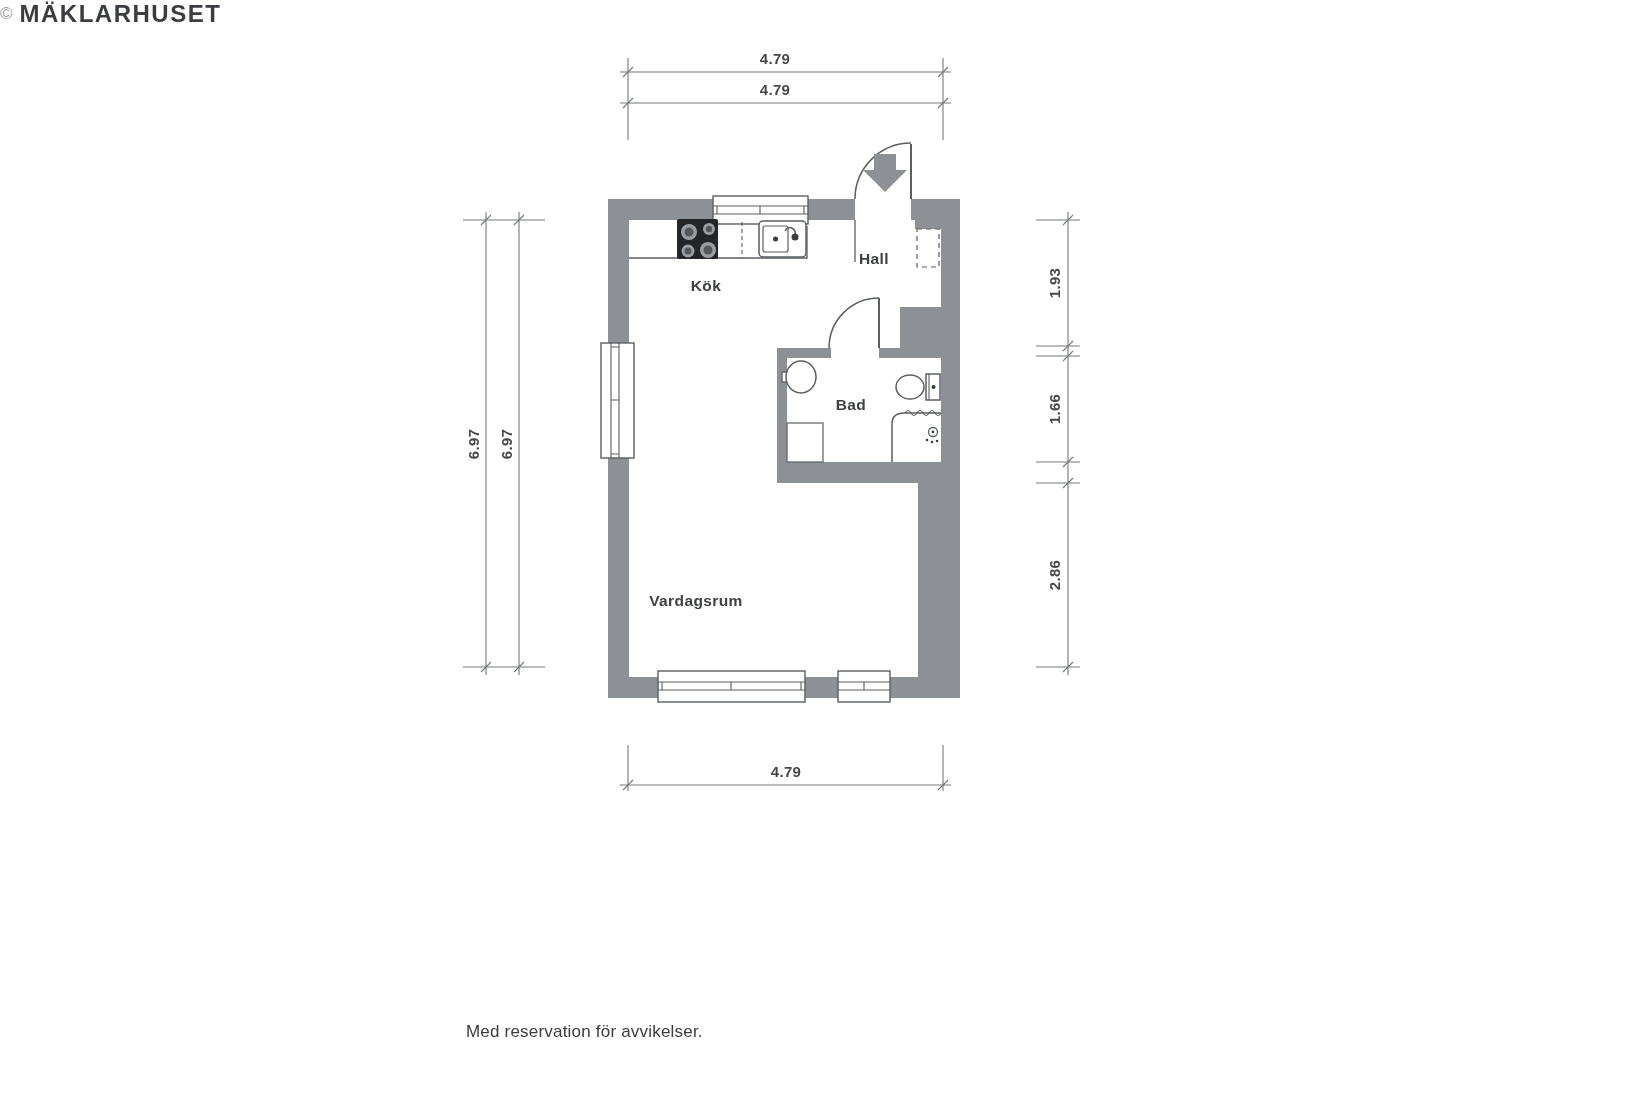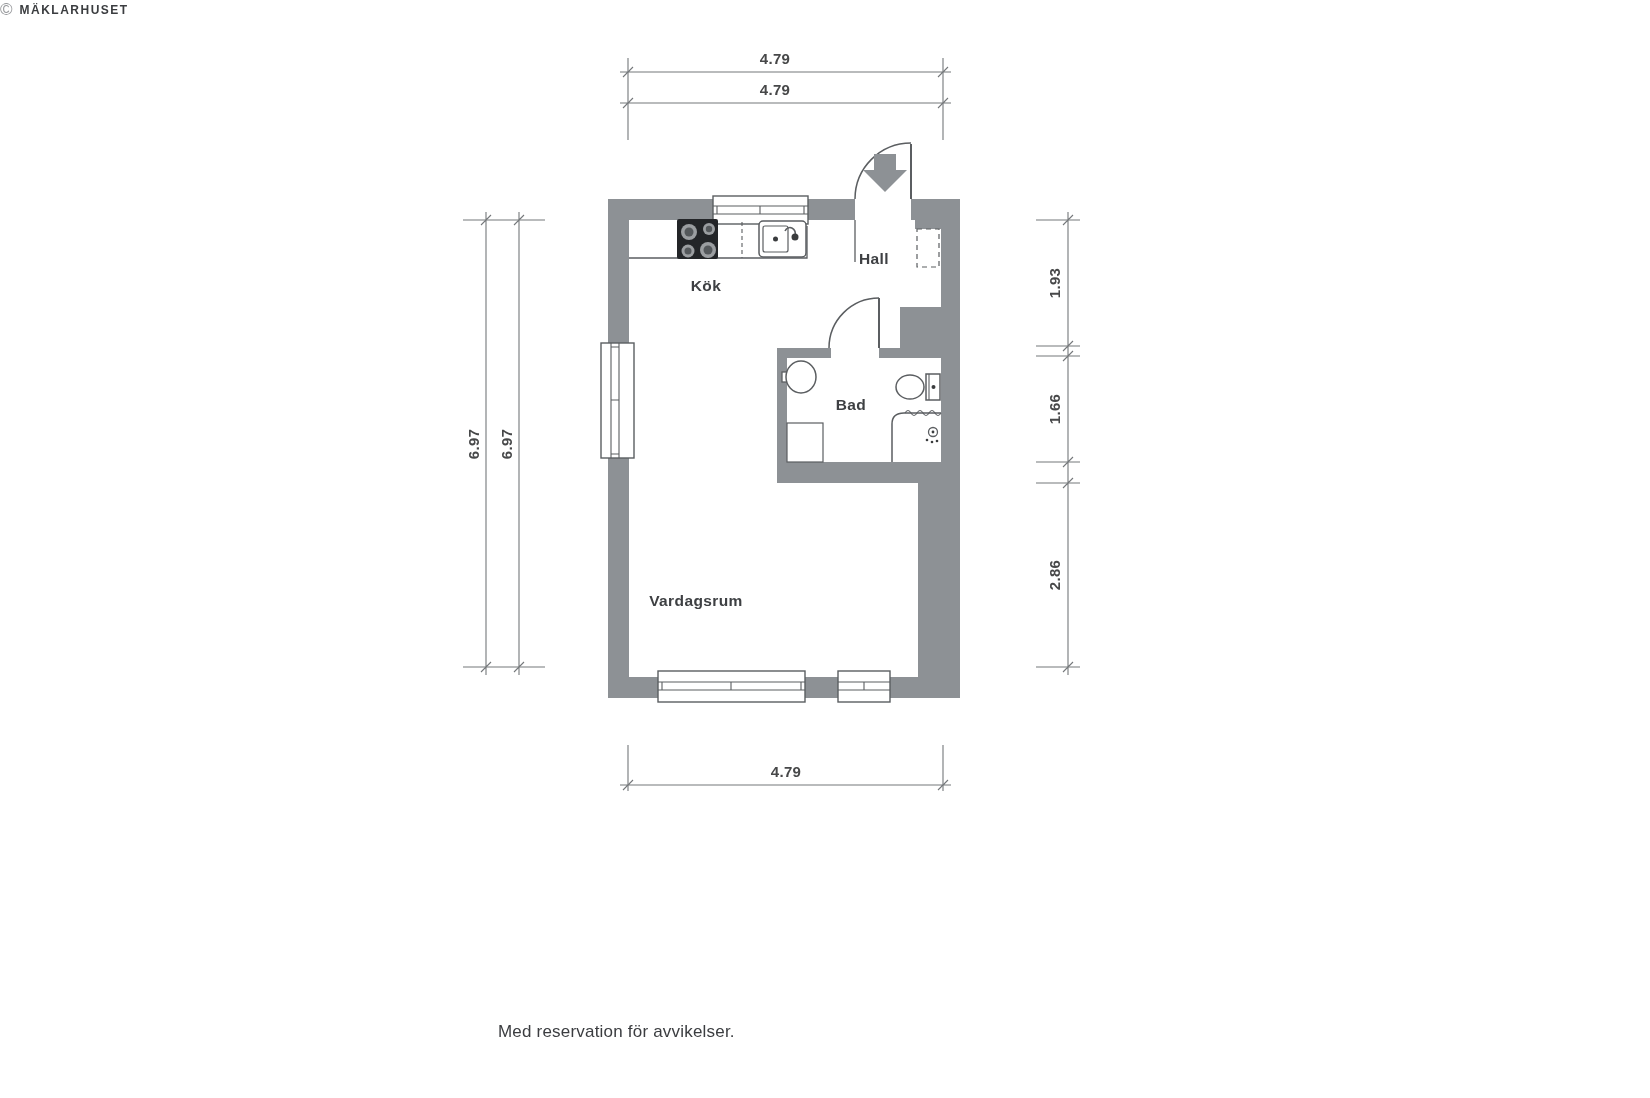--- a/index.html
+++ b/index.html
@@ -2,24 +2,24 @@
 <html><head>
 <meta charset="utf-8">
 <style>
   html,body{margin:0;padding:0;background:#ffffff;}
   body{width:1650px;height:1098px;overflow:hidden;font-family:"Liberation Sans",sans-serif;}
   #stage{position:relative;width:1650px;height:1098px;background:#ffffff;}
   #plan-svg{position:absolute;left:0;top:0;}
   .room-label{font-family:"Liberation Sans",sans-serif;font-size:15.5px;font-weight:600;letter-spacing:.4px;}
   .dim-label{font-family:"Liberation Sans",sans-serif;font-size:15px;font-weight:700;letter-spacing:.3px;}
   .footer-text{position:absolute;font-size:17px;color:#3b3d40;font-weight:500;letter-spacing:.2px;}
-  #disclaimer{left:466px;top:1022px;margin-left:32px;}
+  #disclaimer{left:466px;top:1022px;}
   #copyright{left:1050px;top:1021px;display:flex;align-items:center;gap:7px;}
   #copyright .sym{color:#97999c;font-size:17px;font-weight:400;}
-  #copyright .name{color:#3b3d40;font-size:12px;font-weight:700;letter-spacing:1.5px;}
+  #copyright .name{color:#3b3d40;font-size:24px;font-weight:700;letter-spacing:1.5px;}
 </style>
 </head>
 <body>
 
 <div id="stage">
 
 <svg id="plan-svg" width="1650" height="1098" viewBox="0 0 1650 1098">
 
   <g shape-rendering="crispEdges" fill="#8d9195">
     <rect x="608" y="199" width="247" height="21"></rect>

